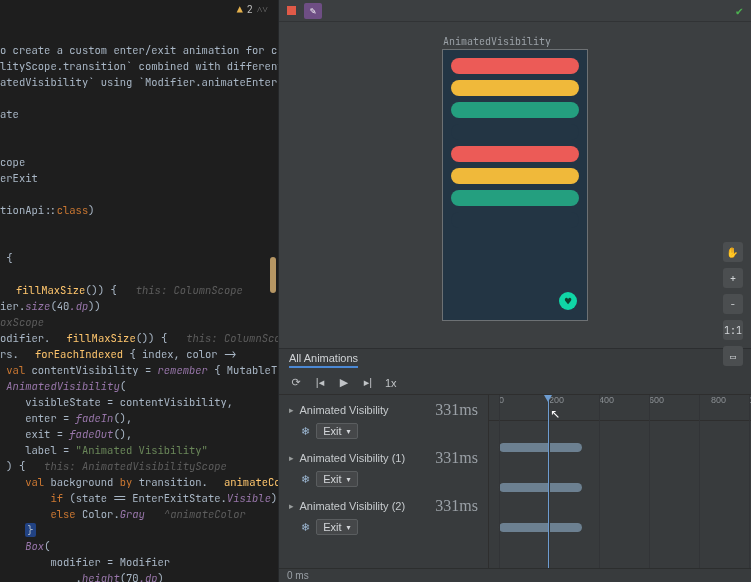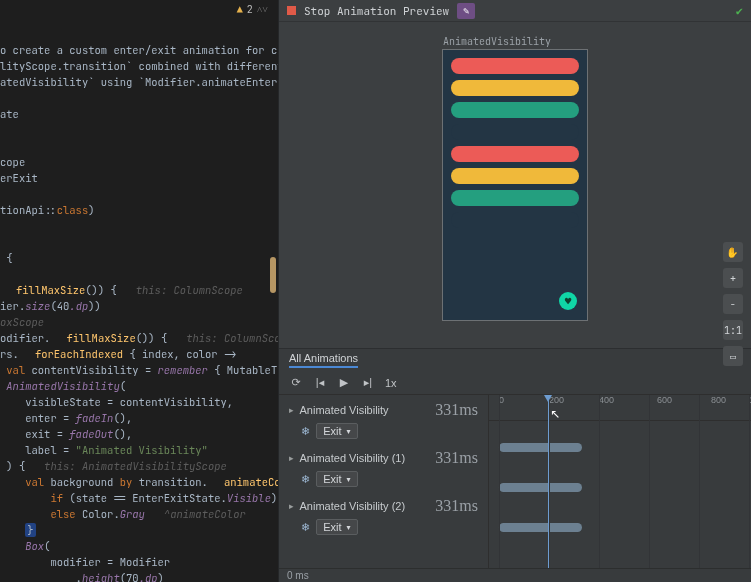--- a/index.html
+++ b/index.html
@@ -287,21 +287,20 @@
   <div class="code" id="code"><div>&nbsp;</div><div><span>o create a custom enter/exit animation for children o</span></div><div><span>lityScope.transition` combined with different `Enter</span></div><div><span>atedVisibility` using `Modifier.animateEnterExit`.</span></div><div>&nbsp;</div><div><span>ate</span></div><div>&nbsp;</div><div>&nbsp;</div><div><span>cope</span></div><div><span>erExit</span></div><div>&nbsp;</div><div><span class="param">tionApi::</span><span class="kw">class</span><span>)</span></div><div>&nbsp;</div><div>&nbsp;</div><div><span> {</span></div><div>&nbsp;</div><div><span class="fn">fillMaxSize</span><span>()) {   </span><span class="hint">this: ColumnScope</span></div><div><span class="param">ier.</span><span class="ital">size</span><span>(</span><span class="param">40</span><span class="ital">.dp</span><span>))</span></div><div><span class="hint">oxScope</span></div><div><span class="param">odifier.</span><span class="fn">fillMaxSize</span><span>()) {   </span><span class="hint">this: ColumnScope</span></div><div><span class="param">rs</span><span class="param">.</span><span class="fn">forEachIndexed</span><span> { </span><span class="param">index</span><span>, </span><span class="param">color</span><span> -&gt;</span></div><div><span class="kw"> val </span><span>contentVisibility = </span><span class="ital">remember</span><span> { MutableTransitionS</span></div><div><span class="ital"> AnimatedVisibility</span><span>(</span></div><div><span>    visibleState = contentVisibility,</span></div><div><span>    enter = </span><span class="ital">fadeIn</span><span>(),</span></div><div><span>    exit = </span><span class="ital">fadeOut</span><span>(),</span></div><div><span>    label = </span><span class="str">"Animated Visibility"</span></div><div><span> ) {   </span><span class="hint">this: AnimatedVisibilityScope</span></div><div><span class="kw">    val </span><span>background </span><span class="by">by </span><span class="param">transition.</span><span class="fn">animateColor</span></div><div><span class="kw">        if </span><span>(</span><span class="param">state</span><span> == EnterExitState.</span><span class="ital">Visible</span><span>) color</span></div><div><span class="kw">        else </span><span class="param">Color.</span><span class="ital">Gray</span><span>   </span><span class="hint">^animateColor</span></div><div><span>    </span><span class="sel">}</span></div><div><span class="ital">    Box</span><span>(</span></div><div><span>        modifier = Modifier</span></div><div><span>            .</span><span class="ital">height</span><span>(</span><span class="param">70</span><span class="ital">.dp</span><span>)</span></div></div>
   <div class="gutter-scroll">
     <div class="gutter-thumb"></div>
   </div>
 </div>
 
 <div class="right-col">
 
   <div class="toolbar">
     <span class="stop-sq"></span>
-    <span class="title">Stop Animation Preview</span>
     <span class="brush">✎</span>
     <span class="spacer"></span>
     <span class="check">✔</span>
   </div>
 
   <div class="preview-area">
     <div class="phone">
       <div class="phone-title">AnimatedVisibility</div>
       <div class="bars" id="bars">
           <div class="bar" style="background: rgb(236, 91, 87);"></div>
@@ -380,21 +379,21 @@
                 <span style="font-size:8px">▾</span>
               </span>
             </div>
           </div>
         </div>
       <div class="timeline" id="timeline">
         <div class="ruler" id="ruler">
             <div class="tick" style="left: 10px;">0</div>
             <div class="tick" style="left: 60px;">200</div>
             <div class="tick" style="left: 110px;">400</div>
-            <div class="tick" style="left: 168px; text-align: center;">600</div>
+            <div class="tick" style="left: 160px; text-align: center;">600</div>
             <div class="tick" style="left: 222px;">800</div>
             <div class="tick" style="left: 260px;">1000</div>
           </div>
         <div class="lanes" id="lanes">
             <div class="lane">
               <div class="seg" style="left: 10px; width: 82.75px;"></div>
             </div>
             <div class="lane">
               <div class="seg" style="left: 10px; width: 82.75px;"></div>
             </div>

